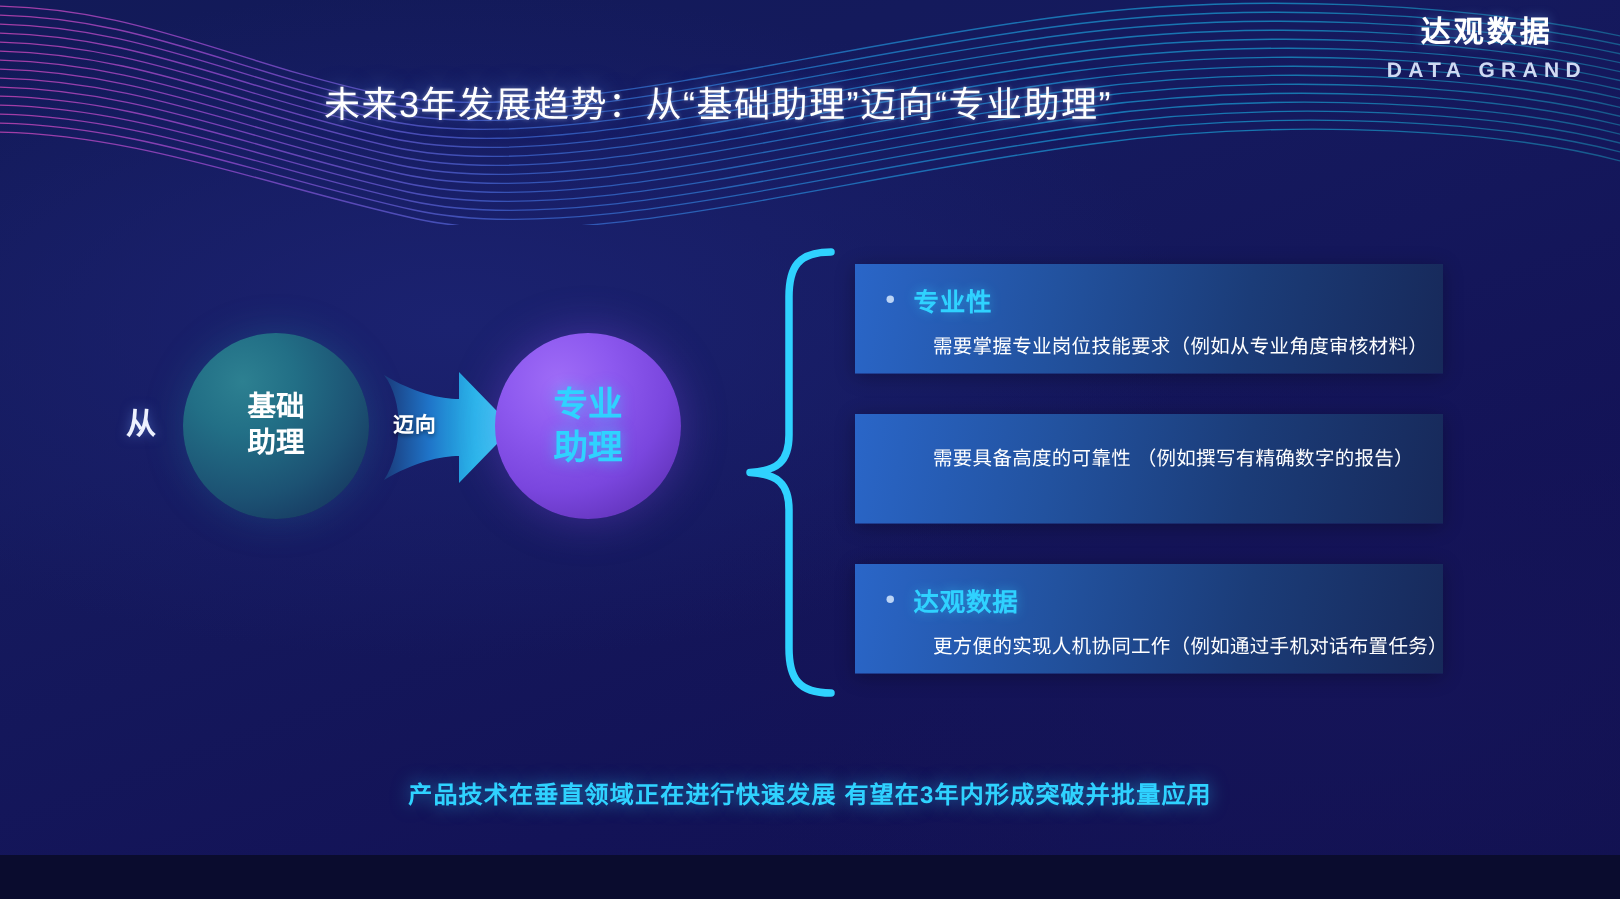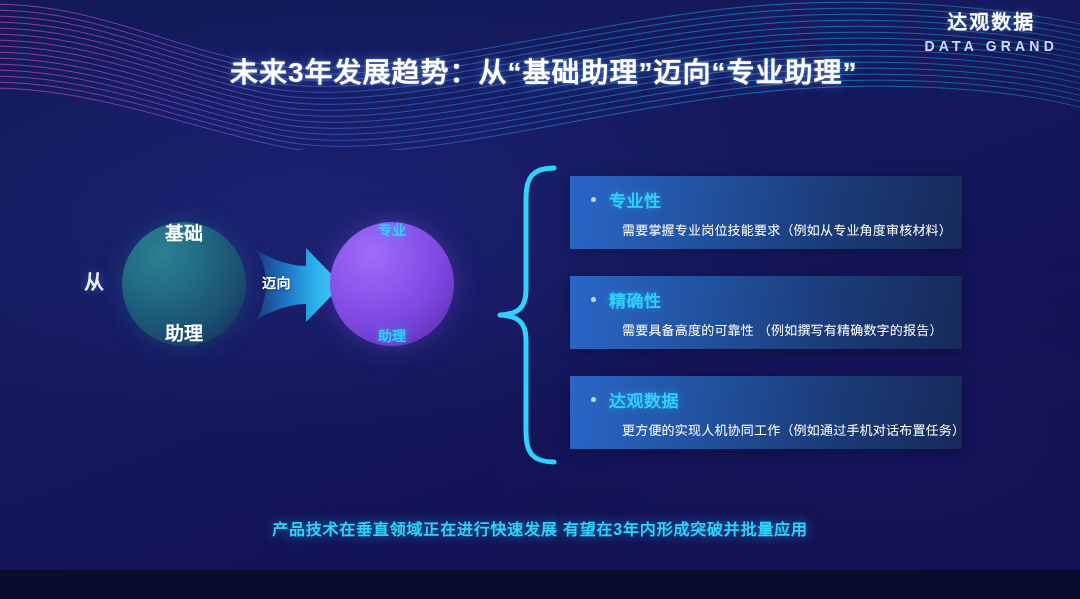--- a/index.html
+++ b/index.html
@@ -50,23 +50,23 @@
     margin-top: 7px;
     font-size: 14px;
     letter-spacing: 4.2px;
     color: #cfd9f2;
     font-weight: bold;
   }
 
   .slide-title {
     position: absolute;
     top: 50px;
-    left: 230px;
-    font-size: 28px;
-    font-weight: bold;
+    left: 216px;
+    font-size: 24px;
+    font-weight: normal;
     letter-spacing: 1px;
     white-space: nowrap;
     color: #ffffff;
     text-shadow: 0 0 14px rgba(90,150,255,.55), 0 0 3px rgba(255,255,255,.4);
   }
 
   
   .from-label {
     position: absolute;
     left: 84px;
@@ -76,21 +76,21 @@
     color: #eef2ff;
     text-shadow: 0 0 8px rgba(120,170,255,.5);
   }
 
   .circle {
     position: absolute;
     border-radius: 50%;
     display: flex;
     flex-direction: column;
     align-items: center;
-    justify-content: space-between;
+    justify-content: center;
     line-height: 1.28;
     font-weight: bold;
   }
   .circle-basic {
     left: 122px;
     top: 222px;
     width: 124px;
     height: 124px;
     background: radial-gradient(circle at 32% 26%, #2d8091 0%, #226f86 28%, #1c5273 62%, #16365f 88%, #14305a 100%);
     box-shadow: 0 0 26px rgba(40,140,170,.28);
@@ -98,21 +98,21 @@
     font-size: 19px;
   }
   .circle-pro {
     left: 330px;
     top: 222px;
     width: 124px;
     height: 124px;
     background: radial-gradient(circle at 34% 26%, #9f6cf7 0%, #8d59ef 30%, #7a46de 60%, #5c2fb2 90%, #4a2596 100%);
     box-shadow: 0 0 30px rgba(140,80,240,.35);
     color: #2fd2ff;
-    font-size: 14px;
+    font-size: 23px;
     text-shadow: 0 0 9px rgba(47,210,255,.6);
   }
   .circle span { display: block; }
 
   .arrow-wrap {
     position: absolute;
     left: 254px;
     top: 244px;
     width: 90px;
     height: 82px;
@@ -286,24 +286,20 @@
 
     <div class="card">
       <div class="card-head">
         <span class="bullet"></span>
         <span class="card-title">专业性</span>
       </div>
       <div class="card-desc">需要掌握专业岗位技能要求（例如从专业角度审核材料）</div>
     </div>
 
     <div class="card">
-      <div class="card-head">
-        <span class="bullet"></span>
-        <span class="card-title">精确性</span>
-      </div>
       <div class="card-desc">需要具备高度的可靠性 （例如撰写有精确数字的报告）</div>
     </div>
 
     <div class="card">
       <div class="card-head">
         <span class="bullet"></span>
         <span class="card-title">达观数据</span>
       </div>
       <div class="card-desc">更方便的实现人机协同工作（例如通过手机对话布置任务）</div>
     </div>

